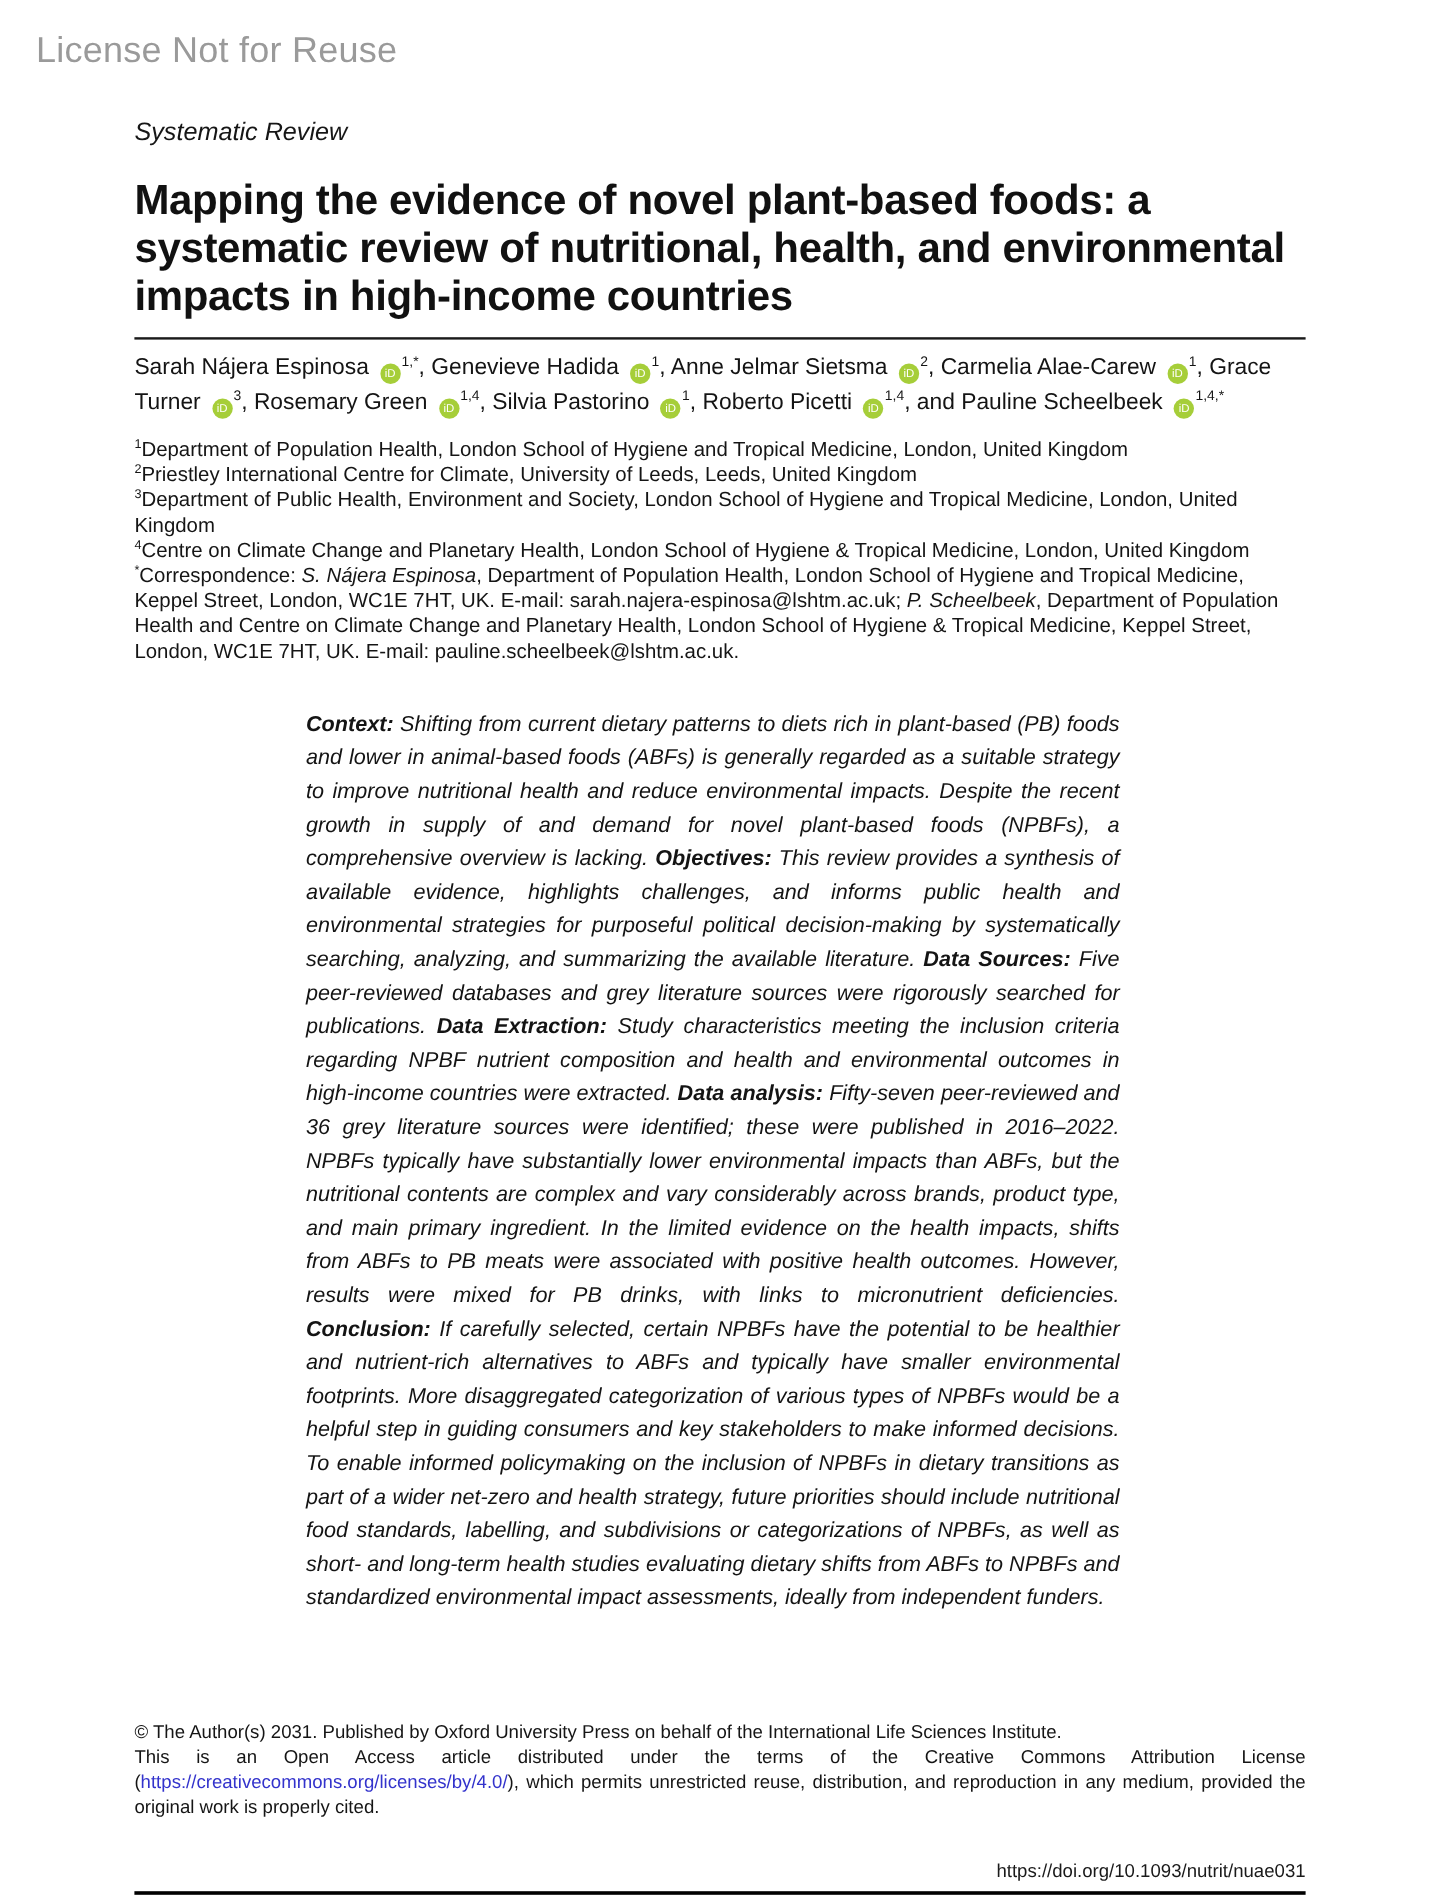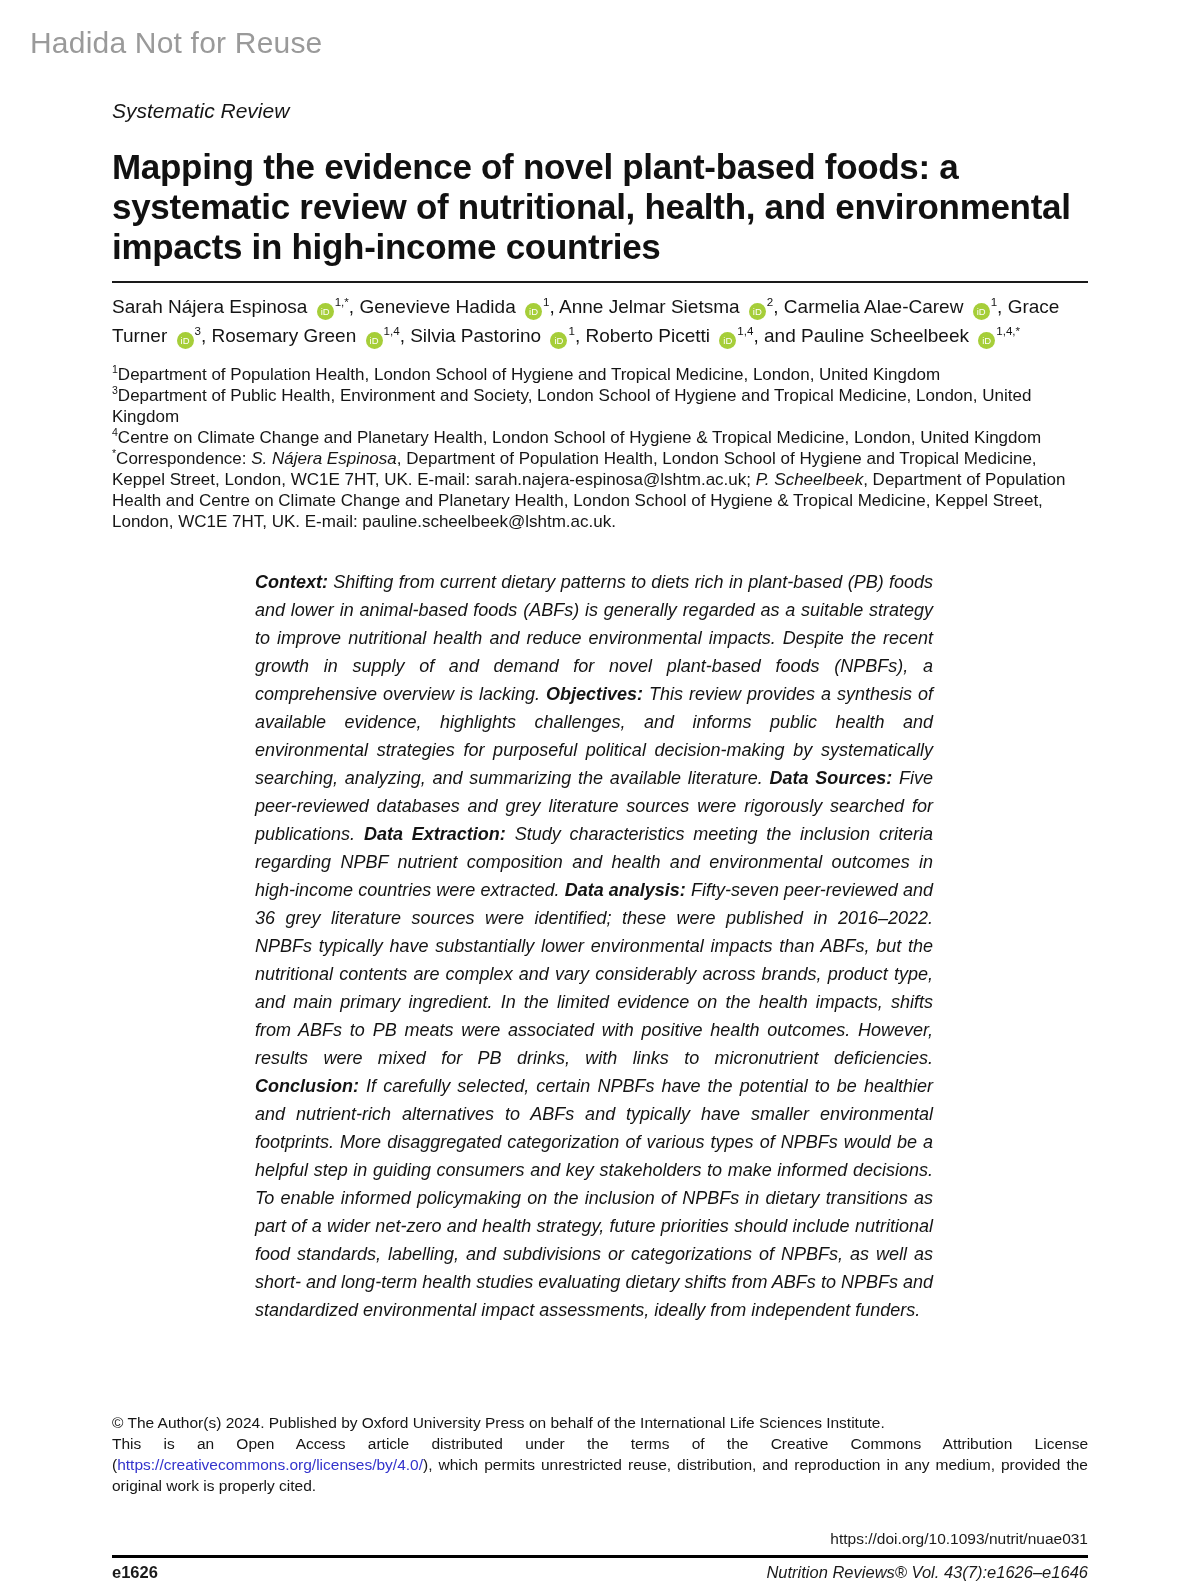--- a/index.html
+++ b/index.html
@@ -98,45 +98,46 @@
     font-size:16.5px;
   }
   .page-number{font-weight:700;}
   .journal-line{font-style:italic;}
 </style>
 </head>
 <body>
 
 <div class="page">
 
-  <div class="watermark">Hadida Not for Reuse</div>
+  <div class="watermark">License Not for Reuse</div>
 
   <div class="content">
 
     <div class="article-type">Systematic Review</div>
 
     <h1 class="title">Mapping the evidence of novel plant-based foods: a systematic review of nutritional, health, and environmental impacts in high-income countries</h1>
 
     <hr class="title-rule">
 
     <div class="authors"><span>Sarah Nájera Espinosa</span> <span class="orcid">iD</span><sup>1,*</sup>, <span>Genevieve Hadida</span> <span class="orcid">iD</span><sup>1</sup>, <span>Anne Jelmar Sietsma</span> <span class="orcid">iD</span><sup>2</sup>, <span>Carmelia Alae-Carew</span> <span class="orcid">iD</span><sup>1</sup>, <span>Grace Turner</span> <span class="orcid">iD</span><sup>3</sup>, <span>Rosemary Green</span> <span class="orcid">iD</span><sup>1,4</sup>, <span>Silvia Pastorino</span> <span class="orcid">iD</span><sup>1</sup>, <span>Roberto Picetti</span> <span class="orcid">iD</span><sup>1,4</sup>, and <span>Pauline Scheelbeek</span> <span class="orcid">iD</span><sup>1,4,*</sup></div>
 
     <div class="affils">
       <div>
           <div class="affil"><sup>1</sup>Department of Population Health, London School of Hygiene and Tropical Medicine, London, United Kingdom</div>
+          <div class="affil"><sup>2</sup>Priestley International Centre for Climate, University of Leeds, Leeds, United Kingdom</div>
           <div class="affil"><sup>3</sup>Department of Public Health, Environment and Society, London School of Hygiene and Tropical Medicine, London, United Kingdom</div>
           <div class="affil"><sup>4</sup>Centre on Climate Change and Planetary Health, London School of Hygiene &amp; Tropical Medicine, London, United Kingdom</div>
         </div>
       <div class="correspondence"><sup>*</sup><span>Correspondence: </span><i>S. Nájera Espinosa</i><span>, Department of Population Health, London School of Hygiene and Tropical Medicine, Keppel Street, London, WC1E 7HT, UK. E-mail: sarah.najera-espinosa@lshtm.ac.uk; </span><i>P. Scheelbeek</i><span>, Department of Population Health and Centre on Climate Change and Planetary Health, London School of Hygiene &amp; Tropical Medicine, Keppel Street, London, WC1E 7HT, UK. E-mail: pauline.scheelbeek@lshtm.ac.uk.</span></div>
     </div>
 
     <div class="abstract"><span class="ab-label">Context:</span> <span class="ab-text">Shifting from current dietary patterns to diets rich in plant-based (PB) foods and lower in animal-based foods (ABFs) is generally regarded as a suitable strategy to improve nutritional health and reduce environmental impacts. Despite the recent growth in supply of and demand for novel plant-based foods (NPBFs), a comprehensive overview is lacking.</span> <span class="ab-label">Objectives:</span> <span class="ab-text">This review provides a synthesis of available evidence, highlights challenges, and informs public health and environmental strategies for purposeful political decision-making by systematically searching, analyzing, and summarizing the available literature.</span> <span class="ab-label">Data Sources:</span> <span class="ab-text">Five peer-reviewed databases and grey literature sources were rigorously searched for publications.</span> <span class="ab-label">Data Extraction:</span> <span class="ab-text">Study characteristics meeting the inclusion criteria regarding NPBF nutrient composition and health and environmental outcomes in high-income countries were extracted.</span> <span class="ab-label">Data analysis:</span> <span class="ab-text">Fifty-seven peer-reviewed and 36 grey literature sources were identified; these were published in 2016–2022. NPBFs typically have substantially lower environmental impacts than ABFs, but the nutritional contents are complex and vary considerably across brands, product type, and main primary ingredient. In the limited evidence on the health impacts, shifts from ABFs to PB meats were associated with positive health outcomes. However, results were mixed for PB drinks, with links to micronutrient deficiencies.</span> <span class="ab-label">Conclusion:</span> <span class="ab-text">If carefully selected, certain NPBFs have the potential to be healthier and nutrient-rich alternatives to ABFs and typically have smaller environmental footprints. More disaggregated categorization of various types of NPBFs would be a helpful step in guiding consumers and key stakeholders to make informed decisions. To enable informed policymaking on the inclusion of NPBFs in dietary transitions as part of a wider net-zero and health strategy, future priorities should include nutritional food standards, labelling, and subdivisions or categorizations of NPBFs, as well as short- and long-term health studies evaluating dietary shifts from ABFs to NPBFs and standardized environmental impact assessments, ideally from independent funders.</span></div>
 
     <div class="footnote">
-      <div>© The Author(s) 2024. Published by Oxford University Press on behalf of the International Life Sciences Institute.</div>
+      <div>© The Author(s) 2031. Published by Oxford University Press on behalf of the International Life Sciences Institute.</div>
       <div class="license"><span>This is an Open Access article distributed under the terms of the Creative Commons Attribution License (</span><span class="link">https://creativecommons.org/licenses/by/4.0/</span><span>), which permits unrestricted reuse, distribution, and reproduction in any medium, provided the original work is properly cited.</span></div>
     </div>
 
     <div class="doi-line">https://doi.org/10.1093/nutrit/nuae031</div>
 
     <hr class="bottom-rule">
 
     <div class="footer-row">
       <span class="page-number">e1626</span>
       <span class="journal-line">Nutrition Reviews® Vol. 43(7):e1626–e1646</span>

